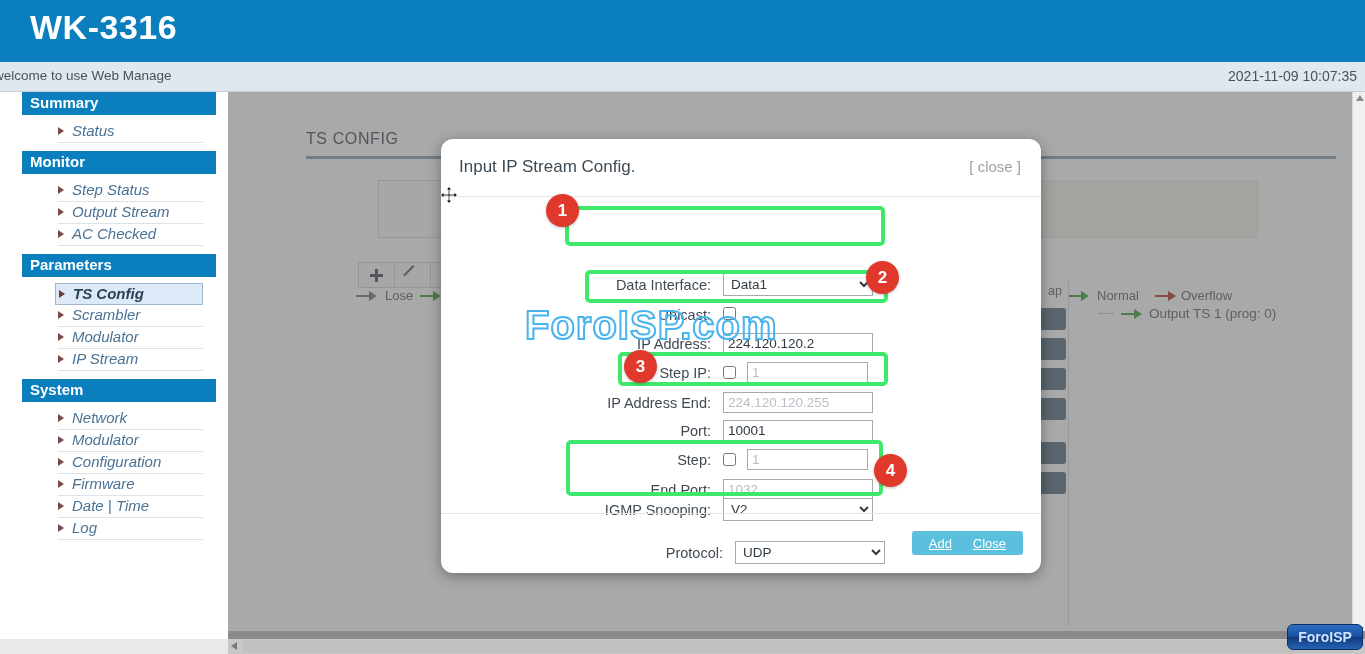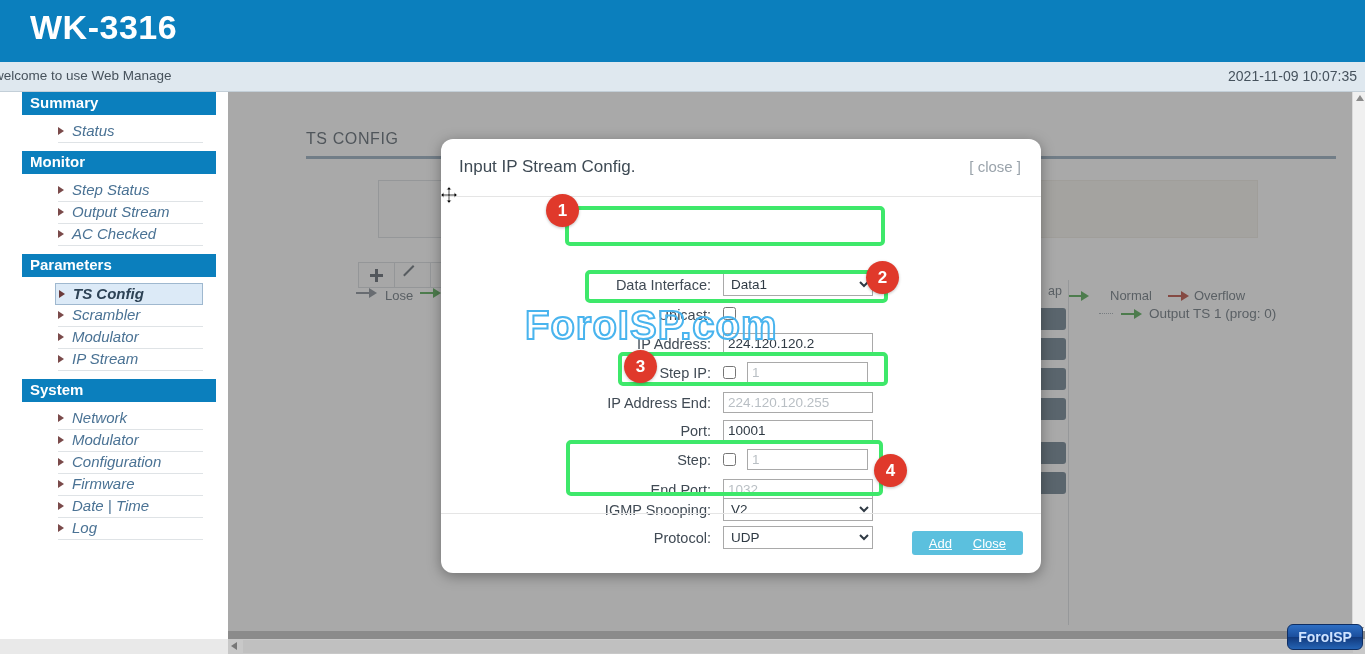--- a/index.html
+++ b/index.html
@@ -128,21 +128,21 @@
   .pencil {
     width: 14px; height: 14px;
     border-left: 2px solid #555e66;
     transform: rotate(45deg);
     position: relative;
   }
 
   .legend-left {
     position: absolute; left: 128px; top: 196px;
     font-size: 13px; color: #5a6670;
-    display: flex; gap: 7px;
+    display: flex; align-items: center; gap: 7px;
     white-space: nowrap;
   }
   .legend-right {
     position: absolute; left: 840px; top: 196px;
     font-size: 13px; color: #5a6670;
     display: flex; align-items: center; gap: 16px;
     white-space: nowrap;
   }
   .arrow {
     display: inline-block; position: relative;
@@ -498,21 +498,21 @@
           <b></b>
         </span>
       <span>Lose</span>
       <span class="arrow green">
           <i></i>
           <b></b>
         </span>
     </div>
 
     <div class="legend-right">
-      <span style="display:flex;align-items:center;gap:20px;">
+      <span style="display:flex;align-items:center;gap:7px;">
         <span class="arrow green">
             <i></i>
             <b></b>
           </span>
         <span>Normal</span>
       </span>
       <span style="display:flex;align-items:center;gap:4px;">
         <span class="arrow red">
             <i></i>
             <b></b>
@@ -630,21 +630,21 @@
 
       <div class="frow" style="top:301px;">
         <div class="flabel">IGMP Snooping:</div>
         <div class="fctrl">
           <select class="fsel">
             <option>V2</option>
           </select>
         </div>
       </div>
 
-      <div class="frow" style="top:329px;">
+      <div class="frow" style="top:344px;margin-left:12px;">
         <div class="flabel">Protocol:</div>
         <div class="fctrl">
           <select class="fsel">
             <option>UDP</option>
           </select>
         </div>
       </div>
     </div>
 
     <div class="modal-foot">

